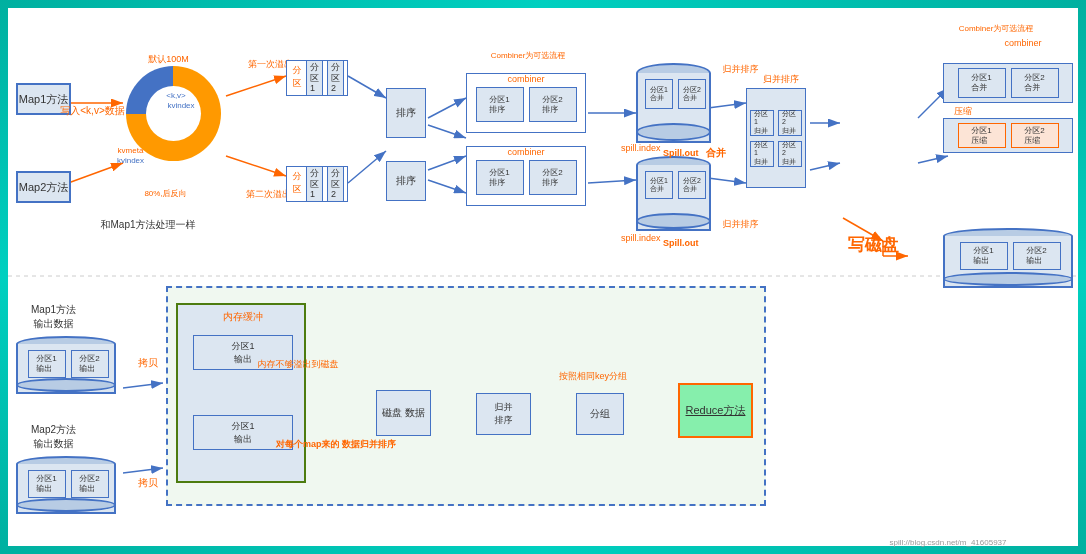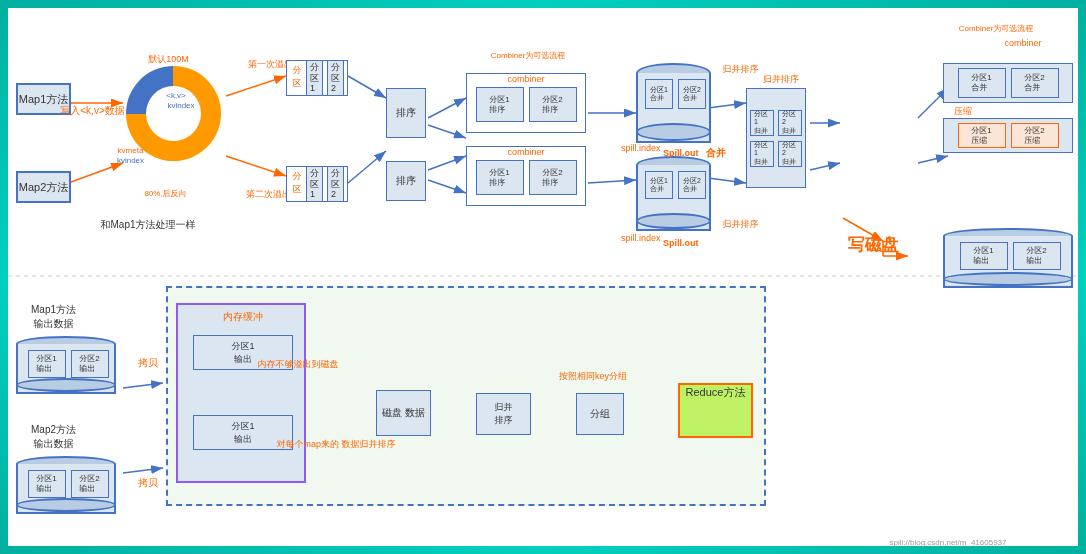--- a/index.html
+++ b/index.html
@@ -173,46 +173,48 @@
     
     .reduce-container {
       position: absolute;
       border: 2px dashed #4472c4;
       background: #f0f8f0;
     }
 
     
     .mem-box {
       position: absolute;
-      border: 2px solid #8b5cf6;
+      border: 2px solid #4d7c0f;
       background: #dce6f1;
     }
 
     
     .proc-box {
       position: absolute;
       border: 1px solid #4472c4;
       background: #dce6f1;
       display: flex;
       align-items: center;
       justify-content: center;
       font-size: 10px;
       color: #333;
       text-align: center;
     }
 
     
     .reduce-method-box {
       position: absolute;
       border: 2px solid #ff6600;
-      background: #bef264;
+      background: #86efac;
       display: flex;
+      align-items: center;
       justify-content: center;
       font-size: 11px;
       color: #333;
+      text-decoration: underline;
     }
   </style>
 </head>
 <body>
 
 <div class="top-bar"></div>
 <div class="bottom-bar"></div>
 <div class="left-bar"></div>
 <div class="right-bar"></div>
 
@@ -505,21 +507,21 @@
     </div>
   </div>
 
   <div class="label" style="left:230px; top:350px; font-size:9px; color:#ff6600; width:120px; text-align:center;">内存不够溢出到磁盘</div>
 
   <div class="proc-box" style="left:368px; top:382px; width:55px; height:46px;">
     <span>磁盘
 数据</span>
   </div>
 
-  <div class="label" style="left:268px; top:430px; font-size:9px; color:#ff6600; width:120px; text-align:center; font-weight:normal;">对每个map来的
+  <div class="label" style="left:268px; top:430px; font-size:9px; color:#ff6600; width:120px; text-align:center; font-weight:bold;">对每个map来的
 数据归并排序</div>
 
   <div class="proc-box" style="left:468px; top:385px; width:55px; height:42px; font-size:9px;">
     归并<br>排序
   </div>
 
   <div class="label" style="left:530px; top:362px; font-size:9px; color:#ff6600; width:110px; text-align:center;">按照相同key分组</div>
 
   <div class="proc-box" style="left:568px; top:385px; width:48px; height:42px; font-size:10px;">
     <span>分组</span>

